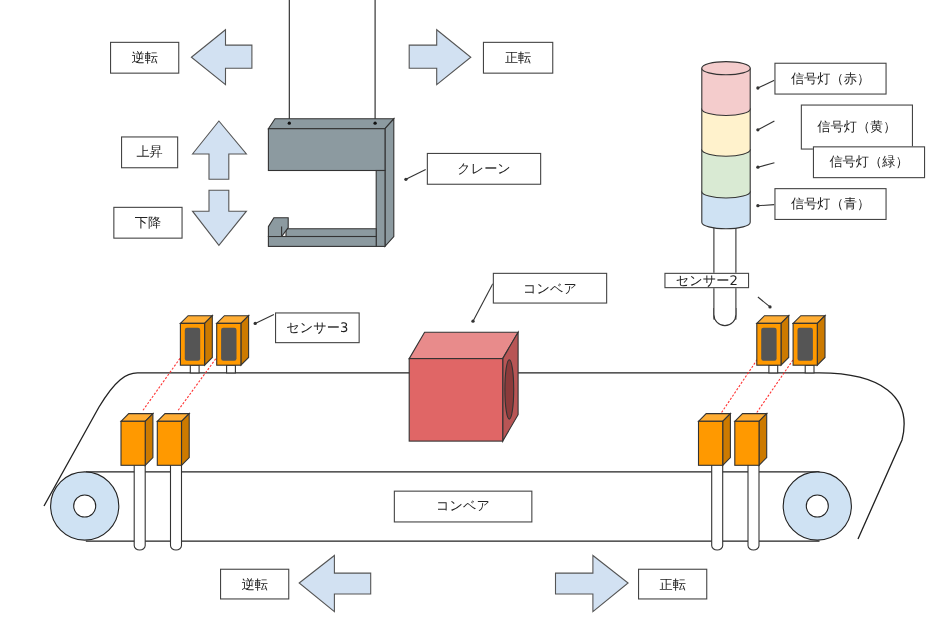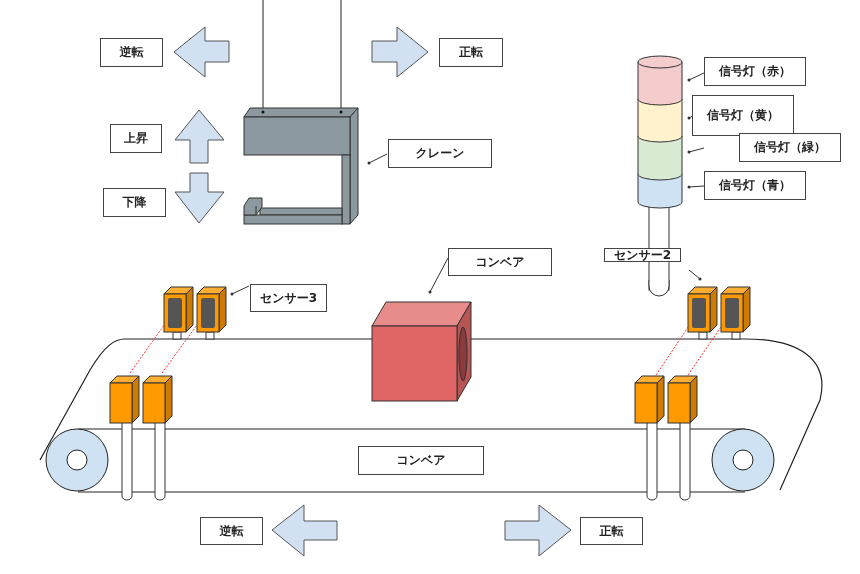--- a/index.html
+++ b/index.html
@@ -1,18 +1,18 @@
 <!DOCTYPE html>
 <html><head>
 <meta charset="utf-8">
 <style>
   html,body{margin:0;padding:0;background:#ffffff;}
   body{width:860px;height:574px;overflow:hidden;position:relative;font-family:"DejaVu Sans",sans-serif;}
   svg{position:absolute;left:0;top:0;}
-  .lbl{position:absolute;background:#fff;border:1px solid #444;box-sizing:border-box;font-size:12px;color:#222;display:flex;align-items:center;justify-content:center;white-space:nowrap;font-weight:bold;}
+  .lbl{position:absolute;background:#fff;border:1px solid #444;box-sizing:border-box;font-size:12px;color:#222;display:flex;align-items:center;justify-content:center;white-space:nowrap;}
 </style>
 </head>
 <body>
 
 <svg width="860" height="574" viewBox="0 0 860 574">
   <defs>
     <marker id="dot" markerWidth="4" markerHeight="4" refX="2" refY="2">
         <circle cx="2" cy="2" r="1.5" fill="#333"></circle>
       </marker>
   </defs>
@@ -143,21 +143,21 @@
   <polygon class="afill" points="272,530 304,505 304,521 337,521 337,540 304,540 304,556" stroke="#555" fill="#d2e1f2"></polygon>
   <polygon class="afill" points="505,521 539,521 539,505 571,530 539,556 539,540 505,540" stroke="#555" fill="#d2e1f2"></polygon>
 </svg>
 
 <div class="lbl" style="left:100px;top:38px;width:63px;height:29px">逆転</div>
 <div class="lbl" style="left:439px;top:38px;width:64px;height:29px">正転</div>
 <div class="lbl" style="left:110px;top:124px;width:52px;height:29px">上昇</div>
 <div class="lbl" style="left:103px;top:188px;width:63px;height:29px">下降</div>
 <div class="lbl" style="left:388px;top:139px;width:104px;height:29px">クレーン</div>
 <div class="lbl" style="left:704px;top:57px;width:102px;height:29px">信号灯（赤）</div>
-<div class="lbl" style="left:692px;top:95px;width:102px;height:41px">信号灯（黄）</div>
+<div class="lbl" style="left:728px;top:95px;width:102px;height:41px">信号灯（黄）</div>
 <div class="lbl" style="left:739px;top:133px;width:102px;height:29px">信号灯（緑）</div>
 <div class="lbl" style="left:704px;top:171px;width:102px;height:29px">信号灯（青）</div>
 <div class="lbl" style="left:448px;top:248px;width:104px;height:28px">コンベア</div>
 <div class="lbl" style="left:604px;top:248px;width:77px;height:14px">センサー2</div>
 <div class="lbl" style="left:250px;top:284px;width:77px;height:28px">センサー3</div>
 <div class="lbl" style="left:358px;top:446px;width:126px;height:29px">コンベア</div>
 <div class="lbl" style="left:200px;top:517px;width:63px;height:28px">逆転</div>
 <div class="lbl" style="left:580px;top:517px;width:63px;height:28px">正転</div>
 
 </body></html>

